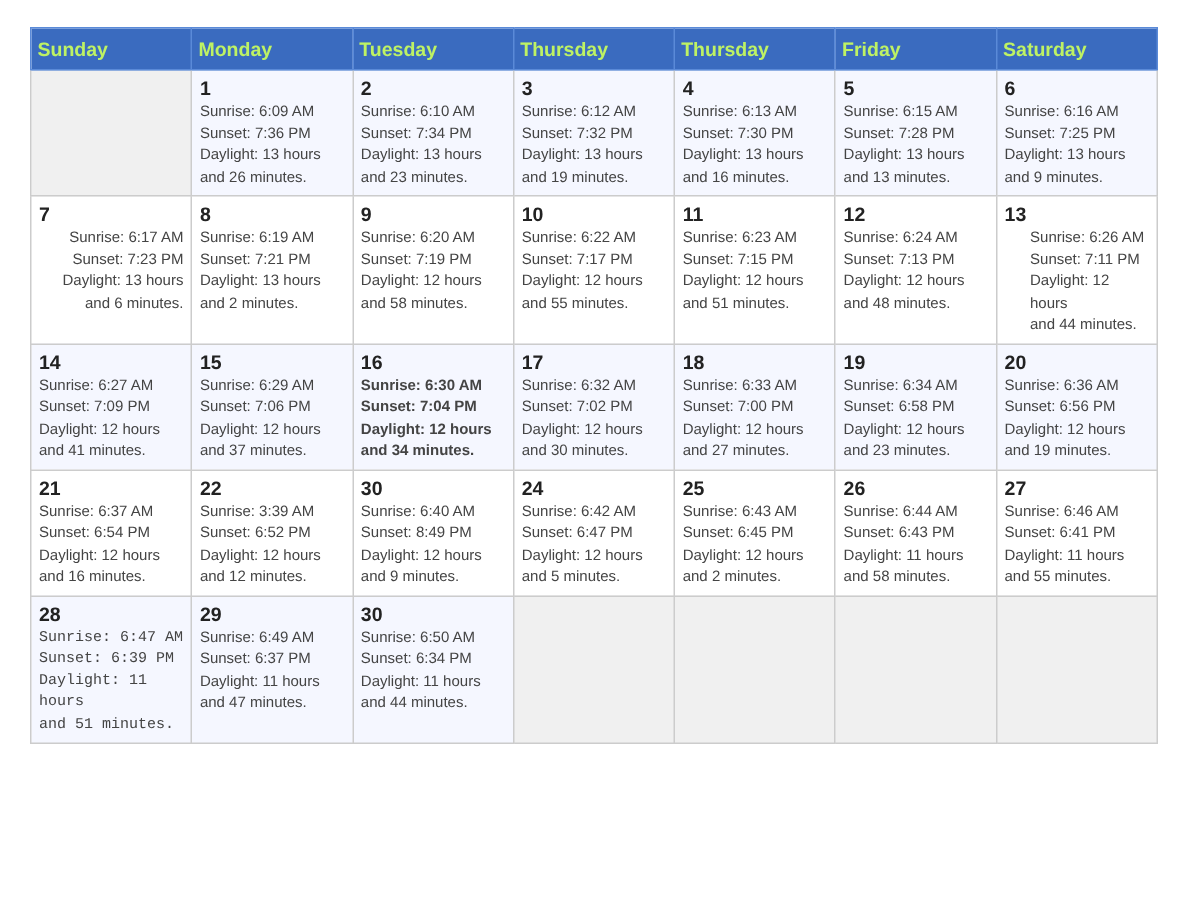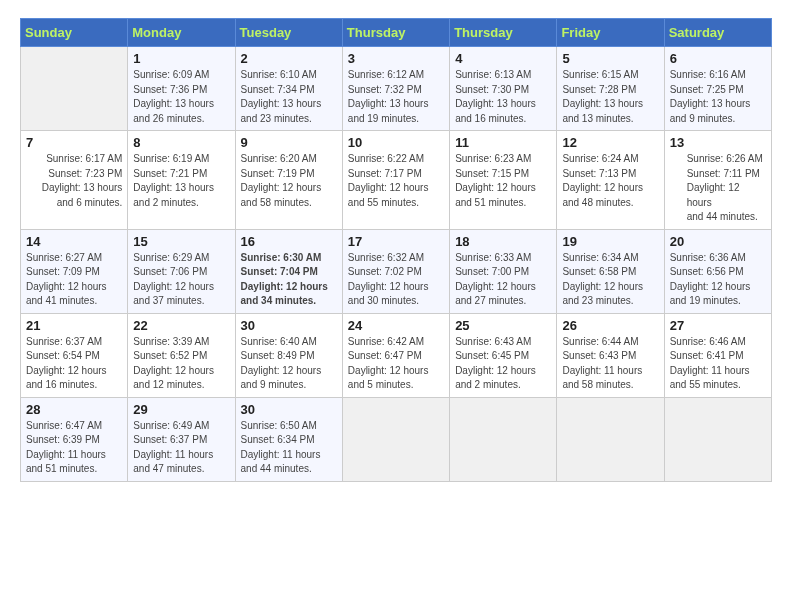--- a/index.html
+++ b/index.html
@@ -290,21 +290,21 @@
             <span class="day-num">27</span>
             <div class="day-info" style="white-space: pre-line;">Sunrise: 6:46 AM
 Sunset: 6:41 PM
 Daylight: 11 hours
 and 55 minutes.</div>
           </td>
         </tr>
         <tr>
           <td>
             <span class="day-num">28</span>
-            <div class="day-info" style="white-space: pre-line;">Sunrise: 6:47 AM
+            <div class="day-info" style="white-space: pre-line; font-family: Liberation Mono, monospace;">Sunrise: 6:47 AM
 Sunset: 6:39 PM
 Daylight: 11 hours
 and 51 minutes.</div>
           </td>
           <td>
             <span class="day-num">29</span>
             <div class="day-info" style="white-space: pre-line;">Sunrise: 6:49 AM
 Sunset: 6:37 PM
 Daylight: 11 hours
 and 47 minutes.</div>

